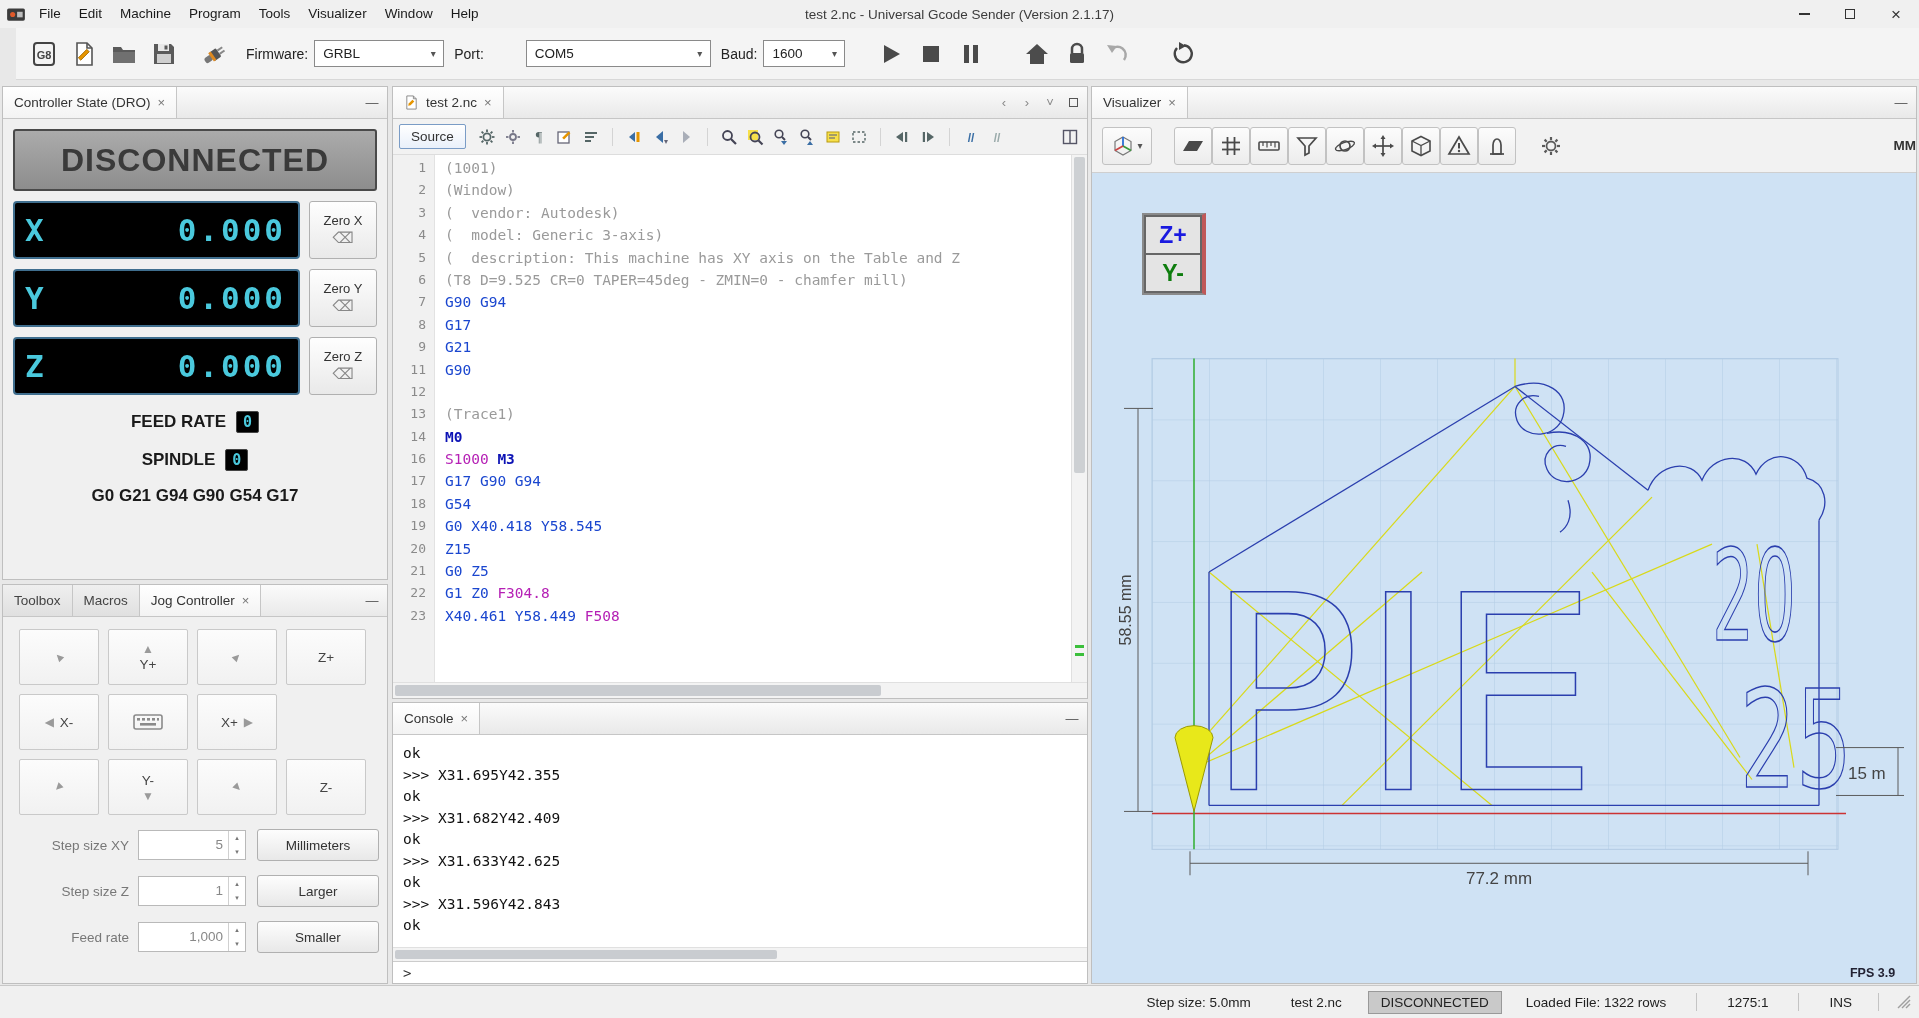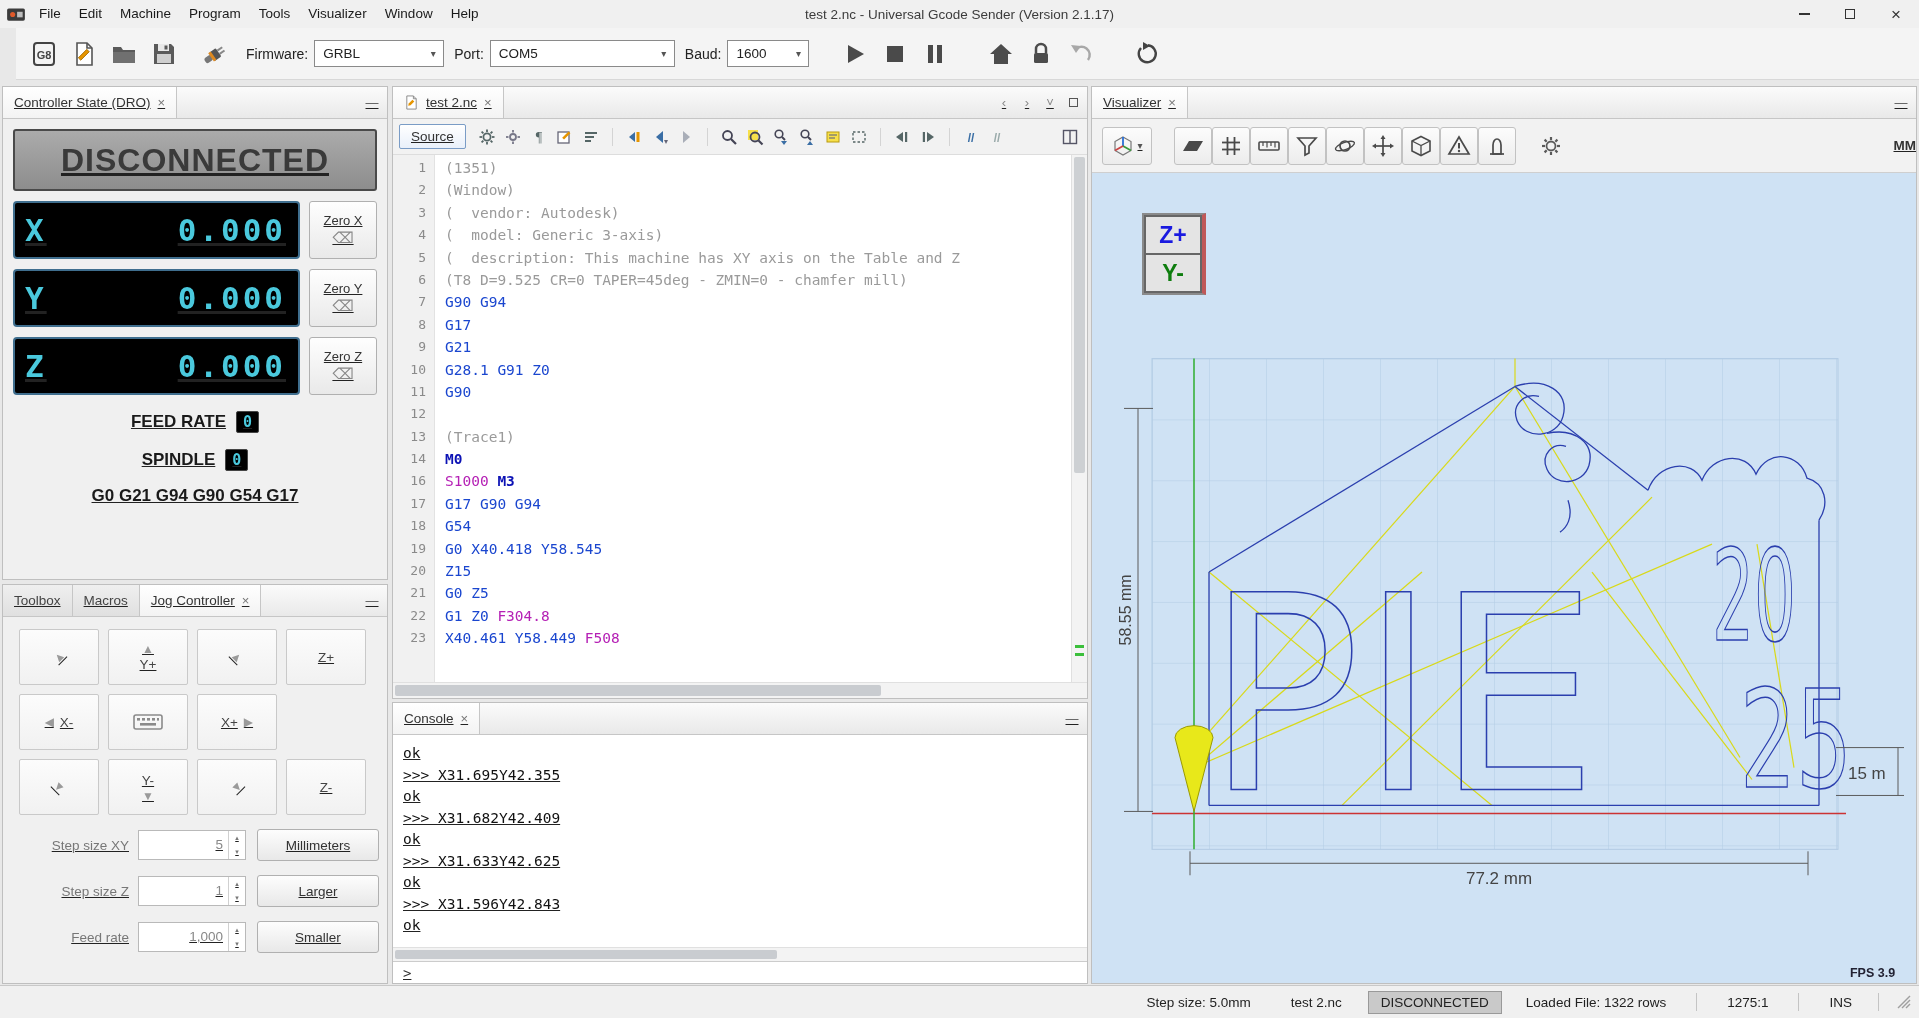--- a/index.html
+++ b/index.html
@@ -22,24 +22,24 @@
   #toolbar { position:absolute; left:16px; top:28px; width:1919px; height:52px; background:#f4f4f4; border-bottom:1px solid #d8d8d8; display:flex; align-items:center; padding-left:8px; }
   .tgroup { display:flex; align-items:center; }
   .tbtn { width:40px; height:40px; display:flex; align-items:center; justify-content:center; border-radius:3px; }
   .tbtn .icw { width:26px; height:26px; display:block; }
   .icw svg { width:100%; height:100%; display:block; }
   .tsep { width:12px; }
   .tsep.big { width:26px; }
   .tlabel { font-size:14px; color:#222; margin:0 6px 0 10px; white-space:nowrap; }
   .tselect { height:27px; border:1px solid #8a8a8a; background:#fff; display:flex; align-items:center; font-size:13.5px; color:#222; padding-left:8px; justify-content:space-between; }
   .scaret { width:20px; text-align:center; color:#555; font-size:10px; }
-  .w130 { width:130px; } .w185 { width:185px; } .w82 { width:82px; }
+  .w130 { width:130px; } .w185 { width:185px;margin-left:36px; } .w82 { width:82px; }
 
   
-  .panel { position:absolute; border:1px solid #bfbfbf; background:#f0f0f0; display:flex; flex-direction:column;text-decoration:underline; }
+  .panel { position:absolute; border:1px solid #bfbfbf; background:#f0f0f0; display:flex; flex-direction:column; }
   .tabstrip { height:32px; min-height:32px; background:linear-gradient(#fbfbfb,#e9e9e9); border-bottom:1px solid #c6c6c6; display:flex; align-items:stretch; }
   .tab { display:flex; align-items:center; gap:7px; padding:0 11px; font-size:13.5px; color:#333; background:linear-gradient(#ffffff,#f3f3f3); border-right:1px solid #c6c6c6; white-space:nowrap; }
   .tab.inactive { background:linear-gradient(#efefef,#e0e0e0); color:#444; }
   .tclose { color:#777; font-size:13px; line-height:1; }
   .minbtn { margin-left:auto; width:30px; display:flex; align-items:center; justify-content:center; color:#555; font-size:13px; }
 
   
   #dro-panel { left:2px; top:86px; width:386px; height:494px; }
   .status-banner { margin:10px 10px 0; height:62px; background:linear-gradient(#ababab,#8d8d8d); border:2px solid #4a4a4a; border-radius:3px; display:flex; align-items:center; justify-content:center; font-size:32px; font-weight:bold; color:#3a3a3a; letter-spacing:1px; }
   .dro-row { display:flex; gap:9px; margin:10px 10px 0; height:58px; }
@@ -651,30 +651,29 @@
         <svg viewBox="0 0 18 18">
             <rect x="2.5" y="2.5" width="13" height="13" fill="none" stroke="#556" stroke-width="1.4"></rect>
             <line x1="9" y1="2.5" x2="9" y2="15.5" stroke="#556" stroke-width="1.4"></line>
           </svg>
       </span>
     </div>
   </div>
   <div id="code-wrap">
     <div class="gutter-bg"></div>
     <div id="code-lines">
-        <div class="code-line"><span class="gut-num">1</span><span class="code-text"><span class="tk-c">(1351)</span></span></div>
+        <div class="code-line"><span class="gut-num">1</span><span class="code-text"><span class="tk-c">(1001)</span></span></div>
         <div class="code-line"><span class="gut-num">2</span><span class="code-text"><span class="tk-c">(Window)</span></span></div>
         <div class="code-line"><span class="gut-num">3</span><span class="code-text"><span class="tk-c">(  vendor: Autodesk)</span></span></div>
         <div class="code-line"><span class="gut-num">4</span><span class="code-text"><span class="tk-c">(  model: Generic 3-axis)</span></span></div>
         <div class="code-line"><span class="gut-num">5</span><span class="code-text"><span class="tk-c">(  description: This machine has XY axis on the Table and Z</span></span></div>
         <div class="code-line"><span class="gut-num">6</span><span class="code-text"><span class="tk-c">(T8 D=9.525 CR=0 TAPER=45deg - ZMIN=0 - chamfer mill)</span></span></div>
         <div class="code-line"><span class="gut-num">7</span><span class="code-text"><span class="tk-g">G90 G94</span></span></div>
         <div class="code-line"><span class="gut-num">8</span><span class="code-text"><span class="tk-g">G17</span></span></div>
         <div class="code-line"><span class="gut-num">9</span><span class="code-text"><span class="tk-g">G21</span></span></div>
-        <div class="code-line"><span class="gut-num">10</span><span class="code-text"><span class="tk-g">G28.1 G91 Z0</span></span></div>
         <div class="code-line"><span class="gut-num">11</span><span class="code-text"><span class="tk-g">G90</span></span></div>
         <div class="code-line"><span class="gut-num">12</span><span class="code-text"></span></div>
         <div class="code-line"><span class="gut-num">13</span><span class="code-text"><span class="tk-c">(Trace1)</span></span></div>
         <div class="code-line"><span class="gut-num">14</span><span class="code-text"><span class="tk-m">M0</span></span></div>
         <div class="code-line"><span class="gut-num">16</span><span class="code-text"><span class="tk-s">S1000 </span><span class="tk-m">M3</span></span></div>
         <div class="code-line"><span class="gut-num">17</span><span class="code-text"><span class="tk-g">G17 G90 G94</span></span></div>
         <div class="code-line"><span class="gut-num">18</span><span class="code-text"><span class="tk-g">G54</span></span></div>
         <div class="code-line"><span class="gut-num">19</span><span class="code-text"><span class="tk-g">G0 X40.418 Y58.545</span></span></div>
         <div class="code-line"><span class="gut-num">20</span><span class="code-text"><span class="tk-g">Z15</span></span></div>
         <div class="code-line"><span class="gut-num">21</span><span class="code-text"><span class="tk-g">G0 Z5</span></span></div>

